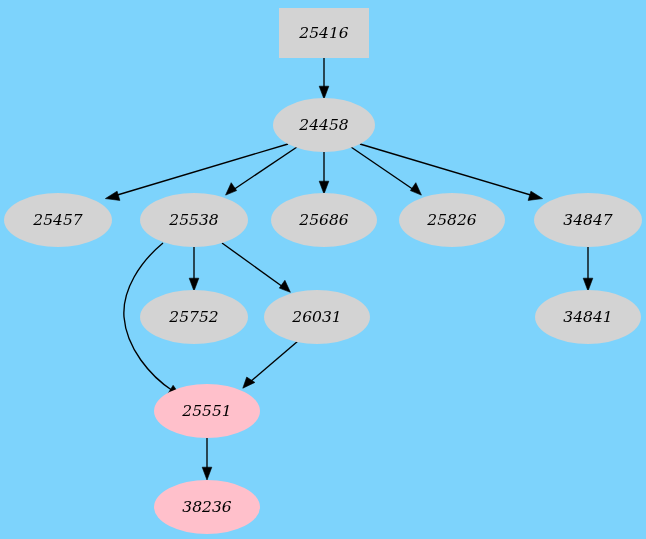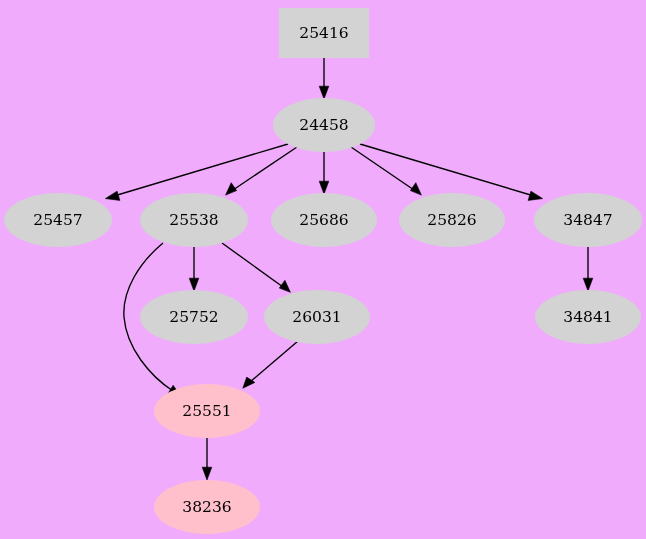--- a/index.html
+++ b/index.html
@@ -46,21 +46,21 @@
   }
   .edge-arrow {
     fill: #000000;
     stroke: #000000;
     stroke-width: 0.6;
   }
 </style>
 </head>
 <body>
 
-<div id="graph-canvas" style="background: #f0abfc;">
+<div id="graph-canvas" style="background: #7dd3fc; font-style: italic;">
   <svg id="graph-svg" viewBox="0 0 646 539">
 
     <g>
 
       <g>
         <path class="edge-path" d="M324,58 L324,90" stroke="#000000"></path>
         <polygon class="edge-arrow" points="324,99 319.2,86.2 328.8,86.2" stroke="#000000" fill="#000000"></polygon>
       </g>
 
       <g>

